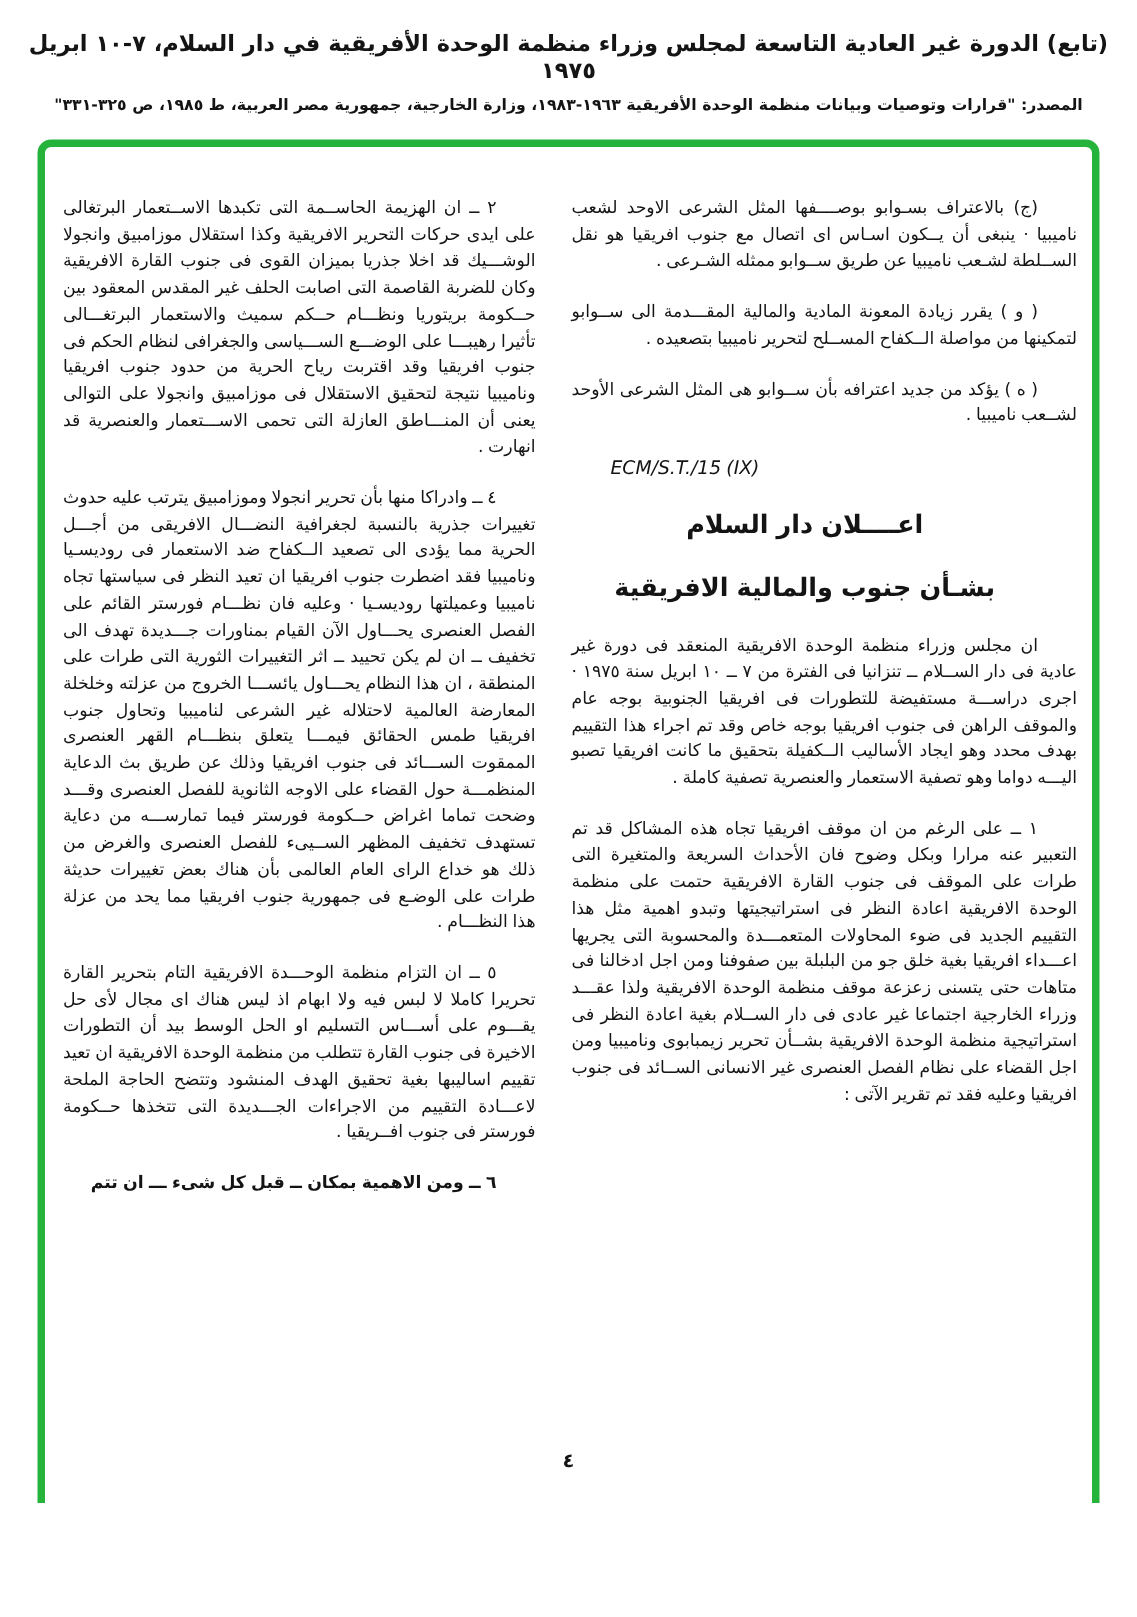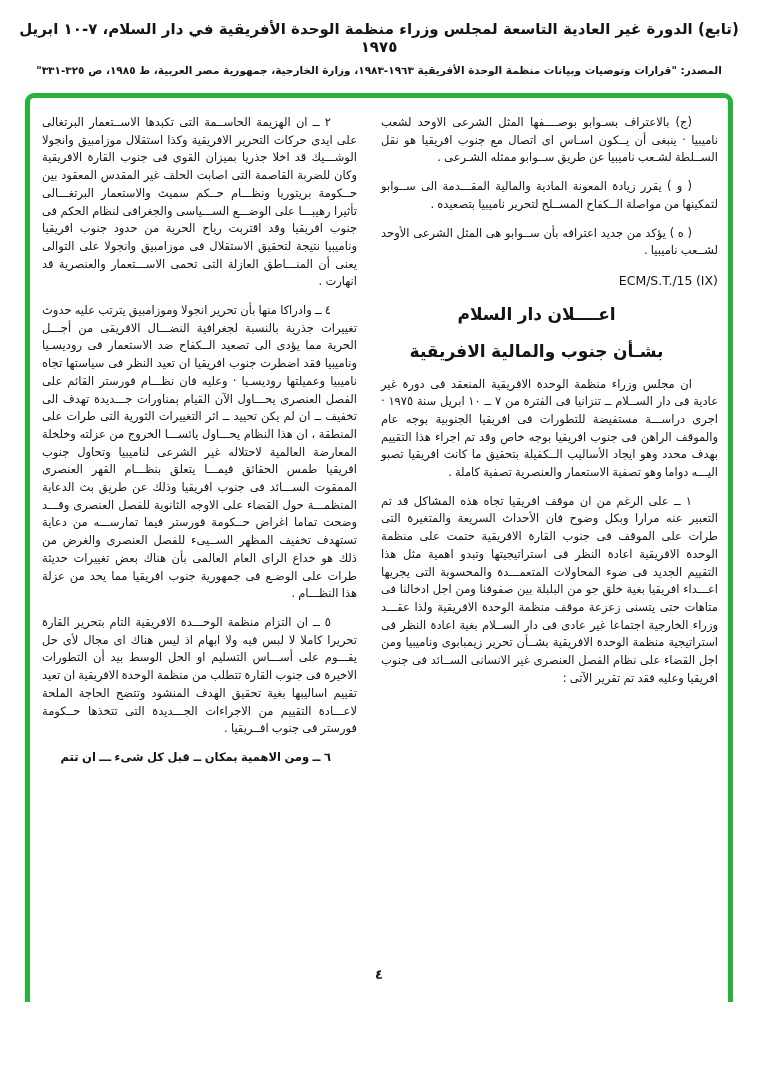--- a/index.html
+++ b/index.html
@@ -11,24 +11,24 @@
   .header-source{font-size:10.5px;font-weight:bold;margin-top:8px;}
 
   .frame{position:absolute;left:25px;top:93px;width:708px;height:927px;
          box-sizing:border-box;border:5px solid #26b33c;border-radius:9px;}
   .columns{display:flex;direction:rtl;gap:24px;padding:16px 10px 0 12px;
            height:100%;box-sizing:border-box;overflow:hidden;}
   .col{direction:rtl;text-align:justify;font-size:11.5px;line-height:1.54;
        word-spacing:-0.5px;}
   .col-right{flex:0 0 337px;}
   .col-left{flex:0 0 315px;}
-  .col p{margin:0 0 11px 0;text-indent:26px;}
+  .col p{margin:16px 0 11px 0;text-indent:26px;}
   .col p.noindent{text-indent:0;}
-  .docref{direction:ltr;text-align:right;font-size:12.5px;margin:18px 0 8px 0;
-          text-indent:0;font-family:"DejaVu Sans",sans-serif;}
+  .docref{direction:ltr;text-align:left;font-size:12.5px;margin:18px 0 8px 0;
+          text-indent:0;font-family:"DejaVu Sans",sans-serif;font-style:italic;}
   .decl{text-align:center;font-size:17px;font-weight:bold;margin:14px 0 16px 0;
         text-indent:0;}
   .bold-line{font-weight:bold;}
   .footer-num{position:absolute;bottom:20px;left:0;right:0;text-align:center;
               font-size:13px;font-weight:bold;}
 </style>
 </head>
 <body>
 
 <div class="page">

